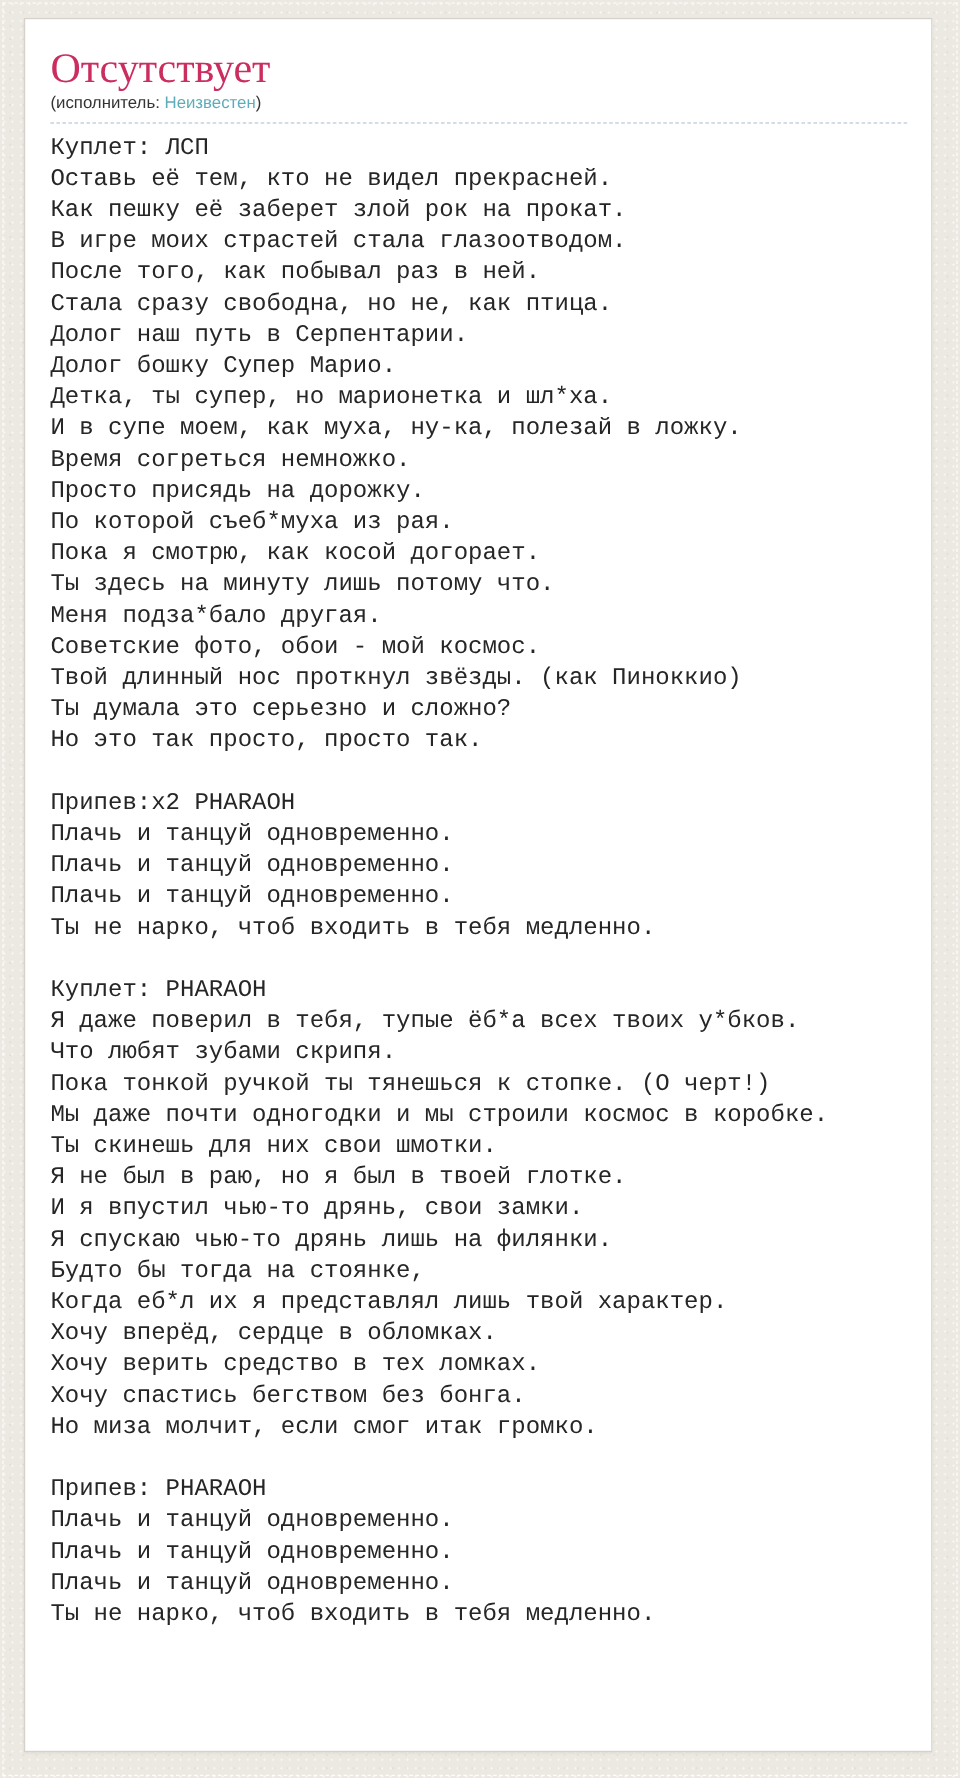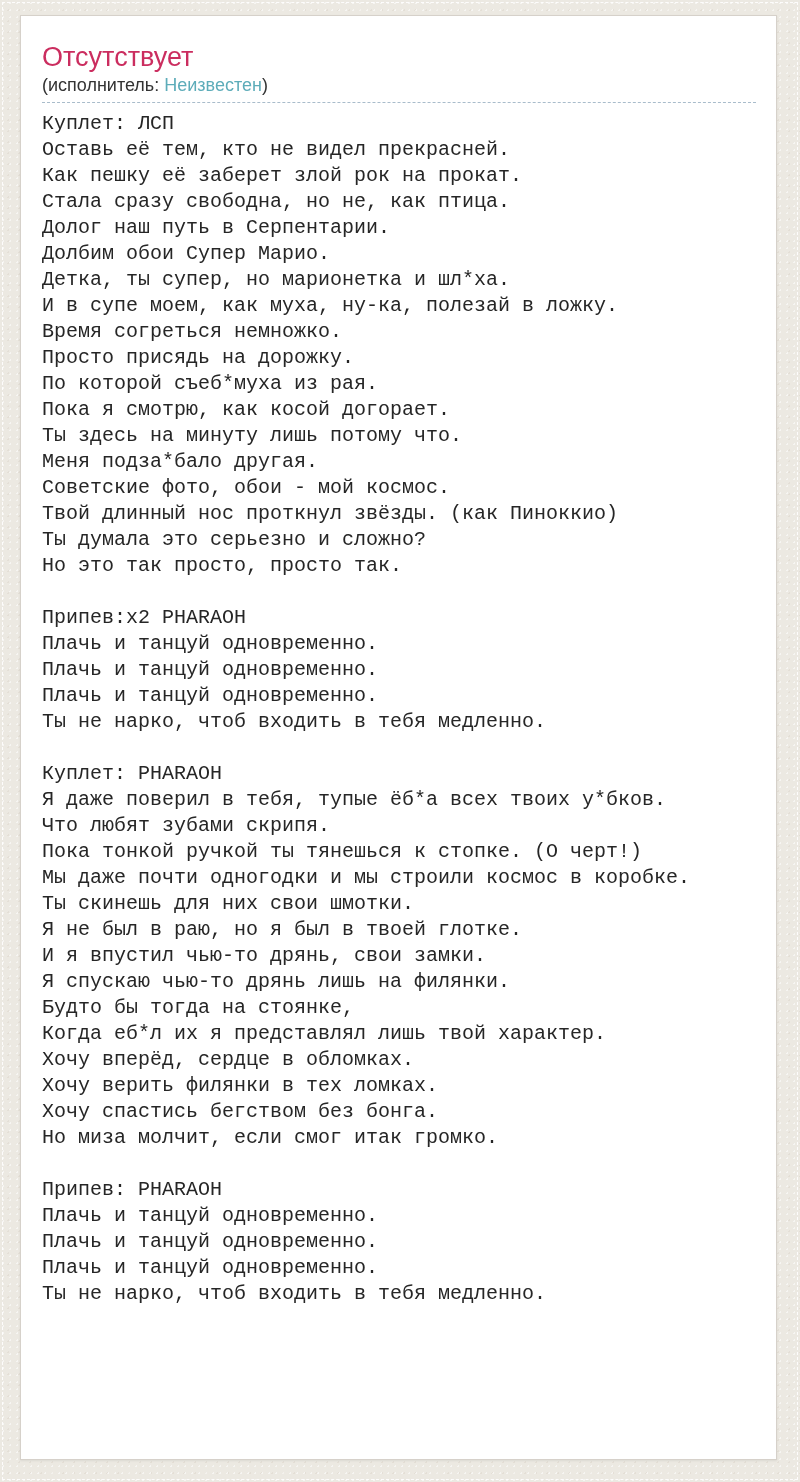--- a/index.html
+++ b/index.html
@@ -43,28 +43,29 @@
     box-shadow: 0 1px 2px rgba(0,0,0,0.07);
     padding: 26px 20px 22px 21px;
     overflow: hidden;
   }
   .song-header {
     border-bottom: 1px dashed var(--separator-color);
     padding-bottom: 6px;
   }
   h1.song-title {
     margin: 0;
-    font-size: 27px;
+    font-size: 35px;
     font-weight: normal;
     line-height: 30px;
     color: var(--title-color);
+    font-family: Liberation Serif, serif;
   }
   .artist-line {
     margin-top: 3px;
-    font-size: 18px;
+    font-size: 14px;
     line-height: 21px;
     color: var(--label-color);
   }
   .artist-link {
     color: var(--link-color);
     text-decoration: none;
     cursor: pointer;
   }
   .lyrics {
     margin-top: 8px;
@@ -83,23 +84,25 @@
 <div class="card">
   <div class="song-header">
     <h1 class="song-title">Отсутствует</h1>
     <div class="artist-line"><span>(исполнитель: </span><a href="#" class="artist-link">Неизвестен</a><span>)</span></div>
   </div>
 
   <div class="lyrics" id="lyrics">
       <div class="lyric-line">Куплет: ЛСП</div>
       <div class="lyric-line">Оставь её тем, кто не видел прекрасней.</div>
       <div class="lyric-line">Как пешку её заберет злой рок на прокат.</div>
+      <div class="lyric-line">В игре моих страстей стала глазоотводом.</div>
+      <div class="lyric-line">После того, как побывал раз в ней.</div>
       <div class="lyric-line">Стала сразу свободна, но не, как птица.</div>
       <div class="lyric-line">Долог наш путь в Серпентарии.</div>
-      <div class="lyric-line">Долбим обои Супер Марио.</div>
+      <div class="lyric-line">Долог бошку Супер Марио.</div>
       <div class="lyric-line">Детка, ты супер, но марионетка и шл*ха.</div>
       <div class="lyric-line">И в супе моем, как муха, ну-ка, полезай в ложку.</div>
       <div class="lyric-line">Время согреться немножко.</div>
       <div class="lyric-line">Просто присядь на дорожку.</div>
       <div class="lyric-line">По которой съеб*муха из рая.</div>
       <div class="lyric-line">Пока я смотрю, как косой догорает.</div>
       <div class="lyric-line">Ты здесь на минуту лишь потому что.</div>
       <div class="lyric-line">Меня подза*бало другая.</div>
       <div class="lyric-line">Советские фото, обои - мой космос.</div>
       <div class="lyric-line">Твой длинный нос проткнул звёзды. (как Пиноккио)</div>
@@ -117,21 +120,21 @@
       <div class="lyric-line">Что любят зубами скрипя.</div>
       <div class="lyric-line">Пока тонкой ручкой ты тянешься к стопке. (О черт!)</div>
       <div class="lyric-line">Мы даже почти одногодки и мы строили космос в коробке.</div>
       <div class="lyric-line">Ты скинешь для них свои шмотки.</div>
       <div class="lyric-line">Я не был в раю, но я был в твоей глотке.</div>
       <div class="lyric-line">И я впустил чью-то дрянь, свои замки.</div>
       <div class="lyric-line">Я спускаю чью-то дрянь лишь на филянки.</div>
       <div class="lyric-line">Будто бы тогда на стоянке,</div>
       <div class="lyric-line">Когда еб*л их я представлял лишь твой характер.</div>
       <div class="lyric-line">Хочу вперёд, сердце в обломках.</div>
-      <div class="lyric-line">Хочу верить филянки в тех ломках.</div>
+      <div class="lyric-line">Хочу верить средство в тех ломках.</div>
       <div class="lyric-line">Хочу спастись бегством без бонга.</div>
       <div class="lyric-line">Но миза молчит, если смог итак громко.</div>
       <div class="lyric-line">&nbsp;</div>
       <div class="lyric-line">Припев: PHARAOH</div>
       <div class="lyric-line">Плачь и танцуй одновременно.</div>
       <div class="lyric-line">Плачь и танцуй одновременно.</div>
       <div class="lyric-line">Плачь и танцуй одновременно.</div>
       <div class="lyric-line">Ты не нарко, чтоб входить в тебя медленно.</div>
     </div>
 </div>

